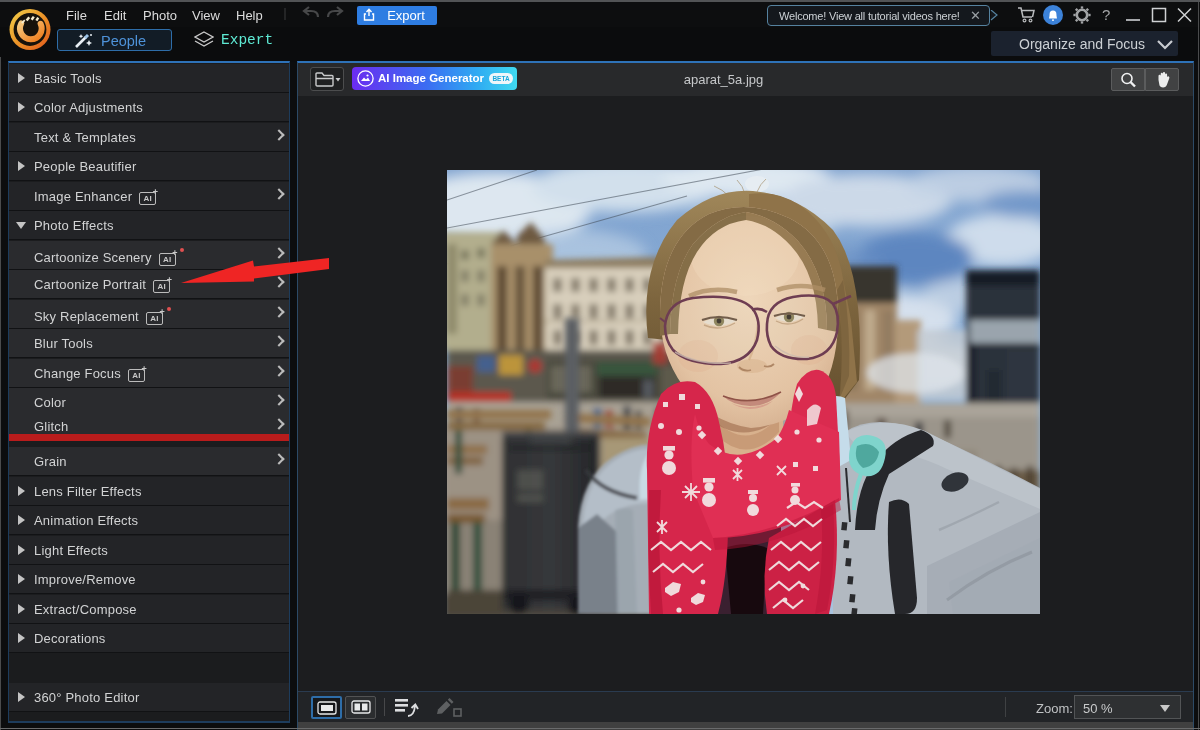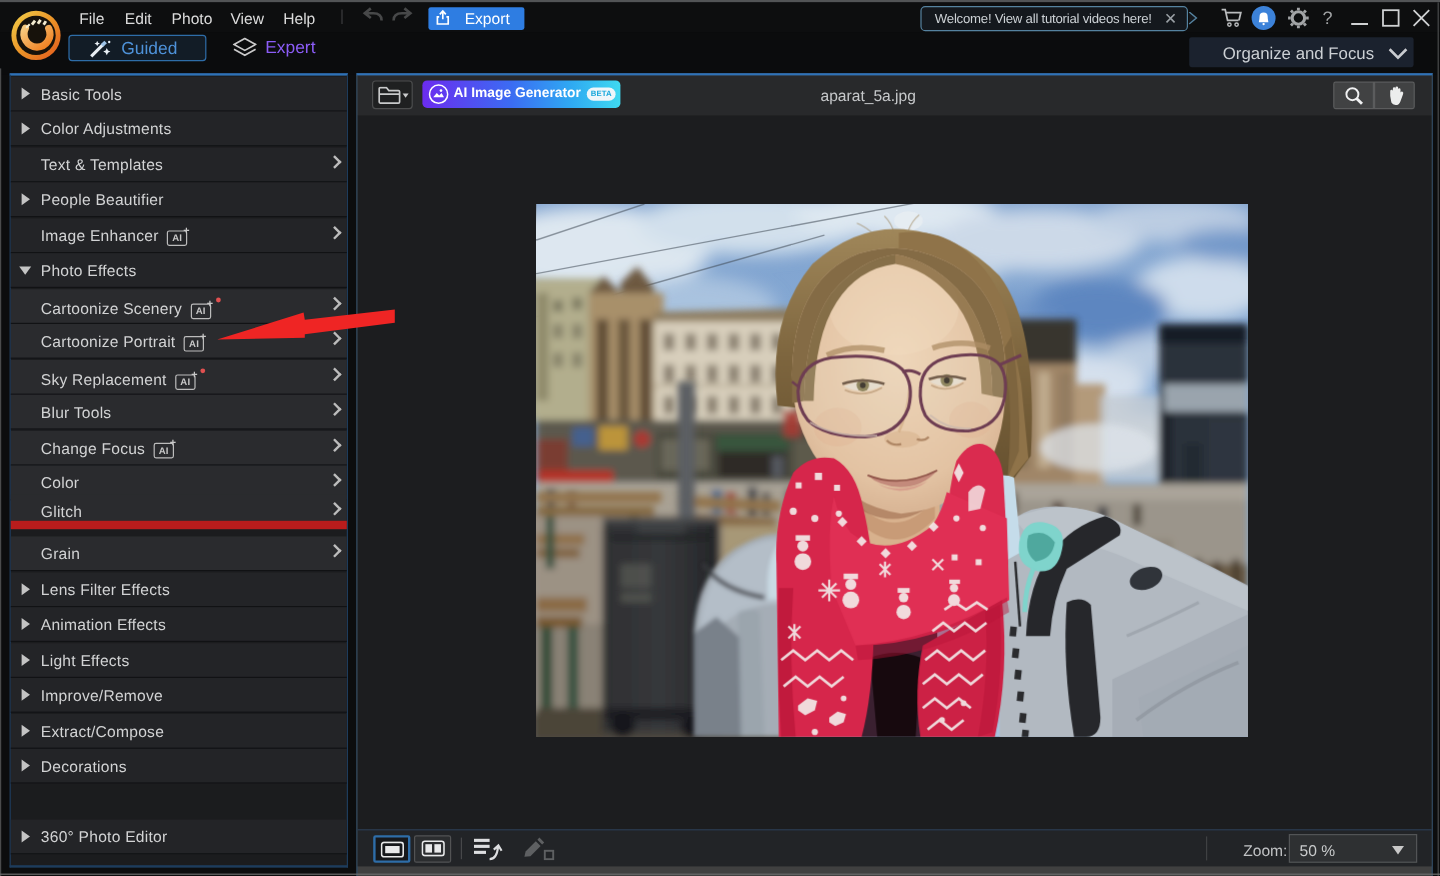--- a/index.html
+++ b/index.html
@@ -18,21 +18,21 @@
   border:1px solid #55829f; border-radius:4px; color:#ccd1d5; font-size:12px; line-height:19px; }
 #tooltip .txt { position:absolute; left:11px; top:1px; white-space:nowrap; font-size:11px; letter-spacing:-0.2px; }
 #tooltip .x { position:absolute; right:8px; top:0px; color:#9aa0a5; font-size:13px; }
 
 
 #tabrow { position:absolute; left:0; top:27px; width:1200px; height:35px; background:#0b0c0d; }
 #guided { position:absolute; left:57px; top:2px; width:115px; height:22px; background:#121c26;
   border:1px solid #2e6da8; border-radius:3px; }
 #guided .t { position:absolute; left:43px; top:3px; font-size:14.5px; color:#4e92d9; }
 #expert { position:absolute; left:193px; top:2px; width:80px; height:22px; }
-#expert .t { position:absolute; left:28px; top:3px; font-size:14.5px; color:#8b5cf6; }
+#expert .t { position:absolute; left:28px; top:3px; font-size:14.5px; color:#5eead4;font-family:Liberation Mono, monospace; }
 #organize { position:absolute; left:991px; top:4px; width:187px; height:25px; background:#1b222e;
   border-radius:2px; }
 #organize .t { position:absolute; left:28px; top:5px; font-size:14px; color:#ccd0d4; }
 
 
 #sidebar { position:absolute; left:8px; top:61px; width:282px; height:662px; background:#1b1c1e;
   border-top:2px solid #2e72b8; border-left:1px solid #1d3c5c; border-right:1px solid #1d3c5c; border-bottom:2px solid #1d3c5c; }
 .srow { position:absolute; left:0px; width:280px; height:29px; background:#232427; }
 .srow.sub { background:#2a2b2e; }
 .srow .label { position:absolute; left:25px; top:7px; font-size:13px; color:#d2d3d4; letter-spacing:0.2px; }
@@ -141,21 +141,21 @@
   </div>
   <div id="tabrow">
     <div id="guided">
       <svg class="abs" style="left:14px;top:2px;" width="24" height="18" viewBox="0 0 24 18">
         <line x1="4" y1="15" x2="14" y2="5" stroke="#e8eef4" stroke-width="2.6"></line>
         <line x1="13" y1="6" x2="16" y2="3" stroke="#9ec4e8" stroke-width="3"></line>
         <path d="M 17 8 L 18 10 L 20 11 L 18 12 L 17 14 L 16 12 L 14 11 L 16 10 Z" fill="#e8eef4"></path>
         <path d="M 9 2 L 9.7 3.6 L 11.3 4.3 L 9.7 5 L 9 6.6 L 8.3 5 L 6.7 4.3 L 8.3 3.6 Z" fill="#e8eef4"></path>
         <circle cx="19" cy="3" r="1" fill="#e8eef4"></circle>
       </svg>
-      <span class="t">Guided</span>
+      <span class="t">People</span>
     </div>
     <div id="expert">
       <svg class="abs" style="left:1px;top:2px;" width="20" height="18" viewBox="0 0 20 18">
         <path d="M 10 1 L 19 6 L 10 11 L 1 6 Z" fill="none" stroke="#c9c9c9" stroke-width="1.4"></path>
         <path d="M 1 10 L 10 15 L 19 10" fill="none" stroke="#c9c9c9" stroke-width="1.4"></path>
       </svg>
       <span class="t">Expert</span>
     </div>
     <div id="organize">
       <span class="t">Organize and Focus</span>

